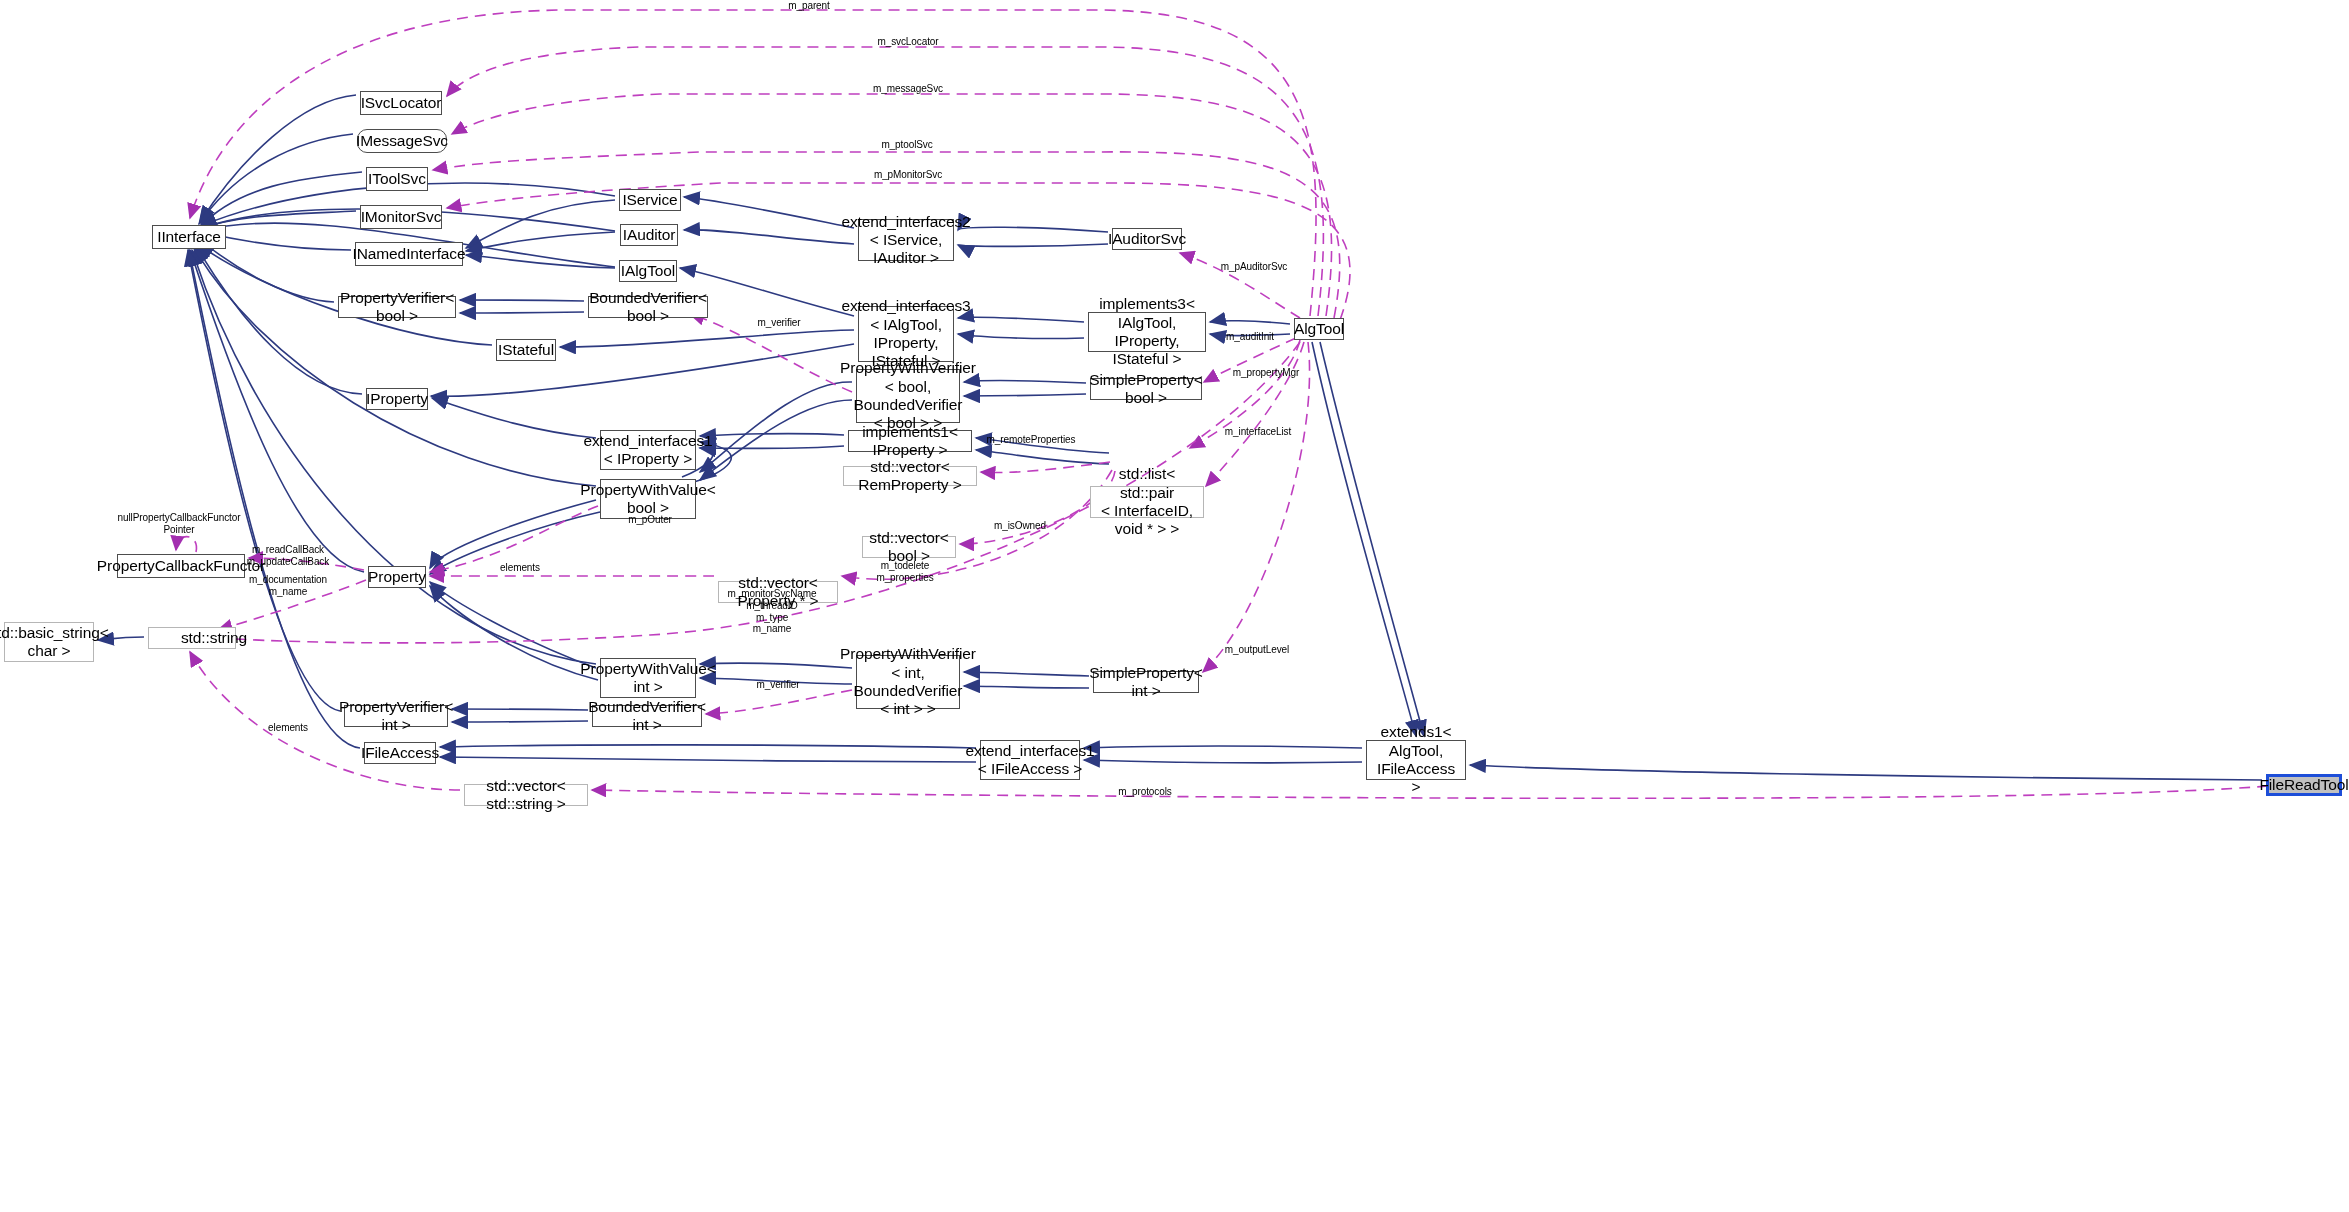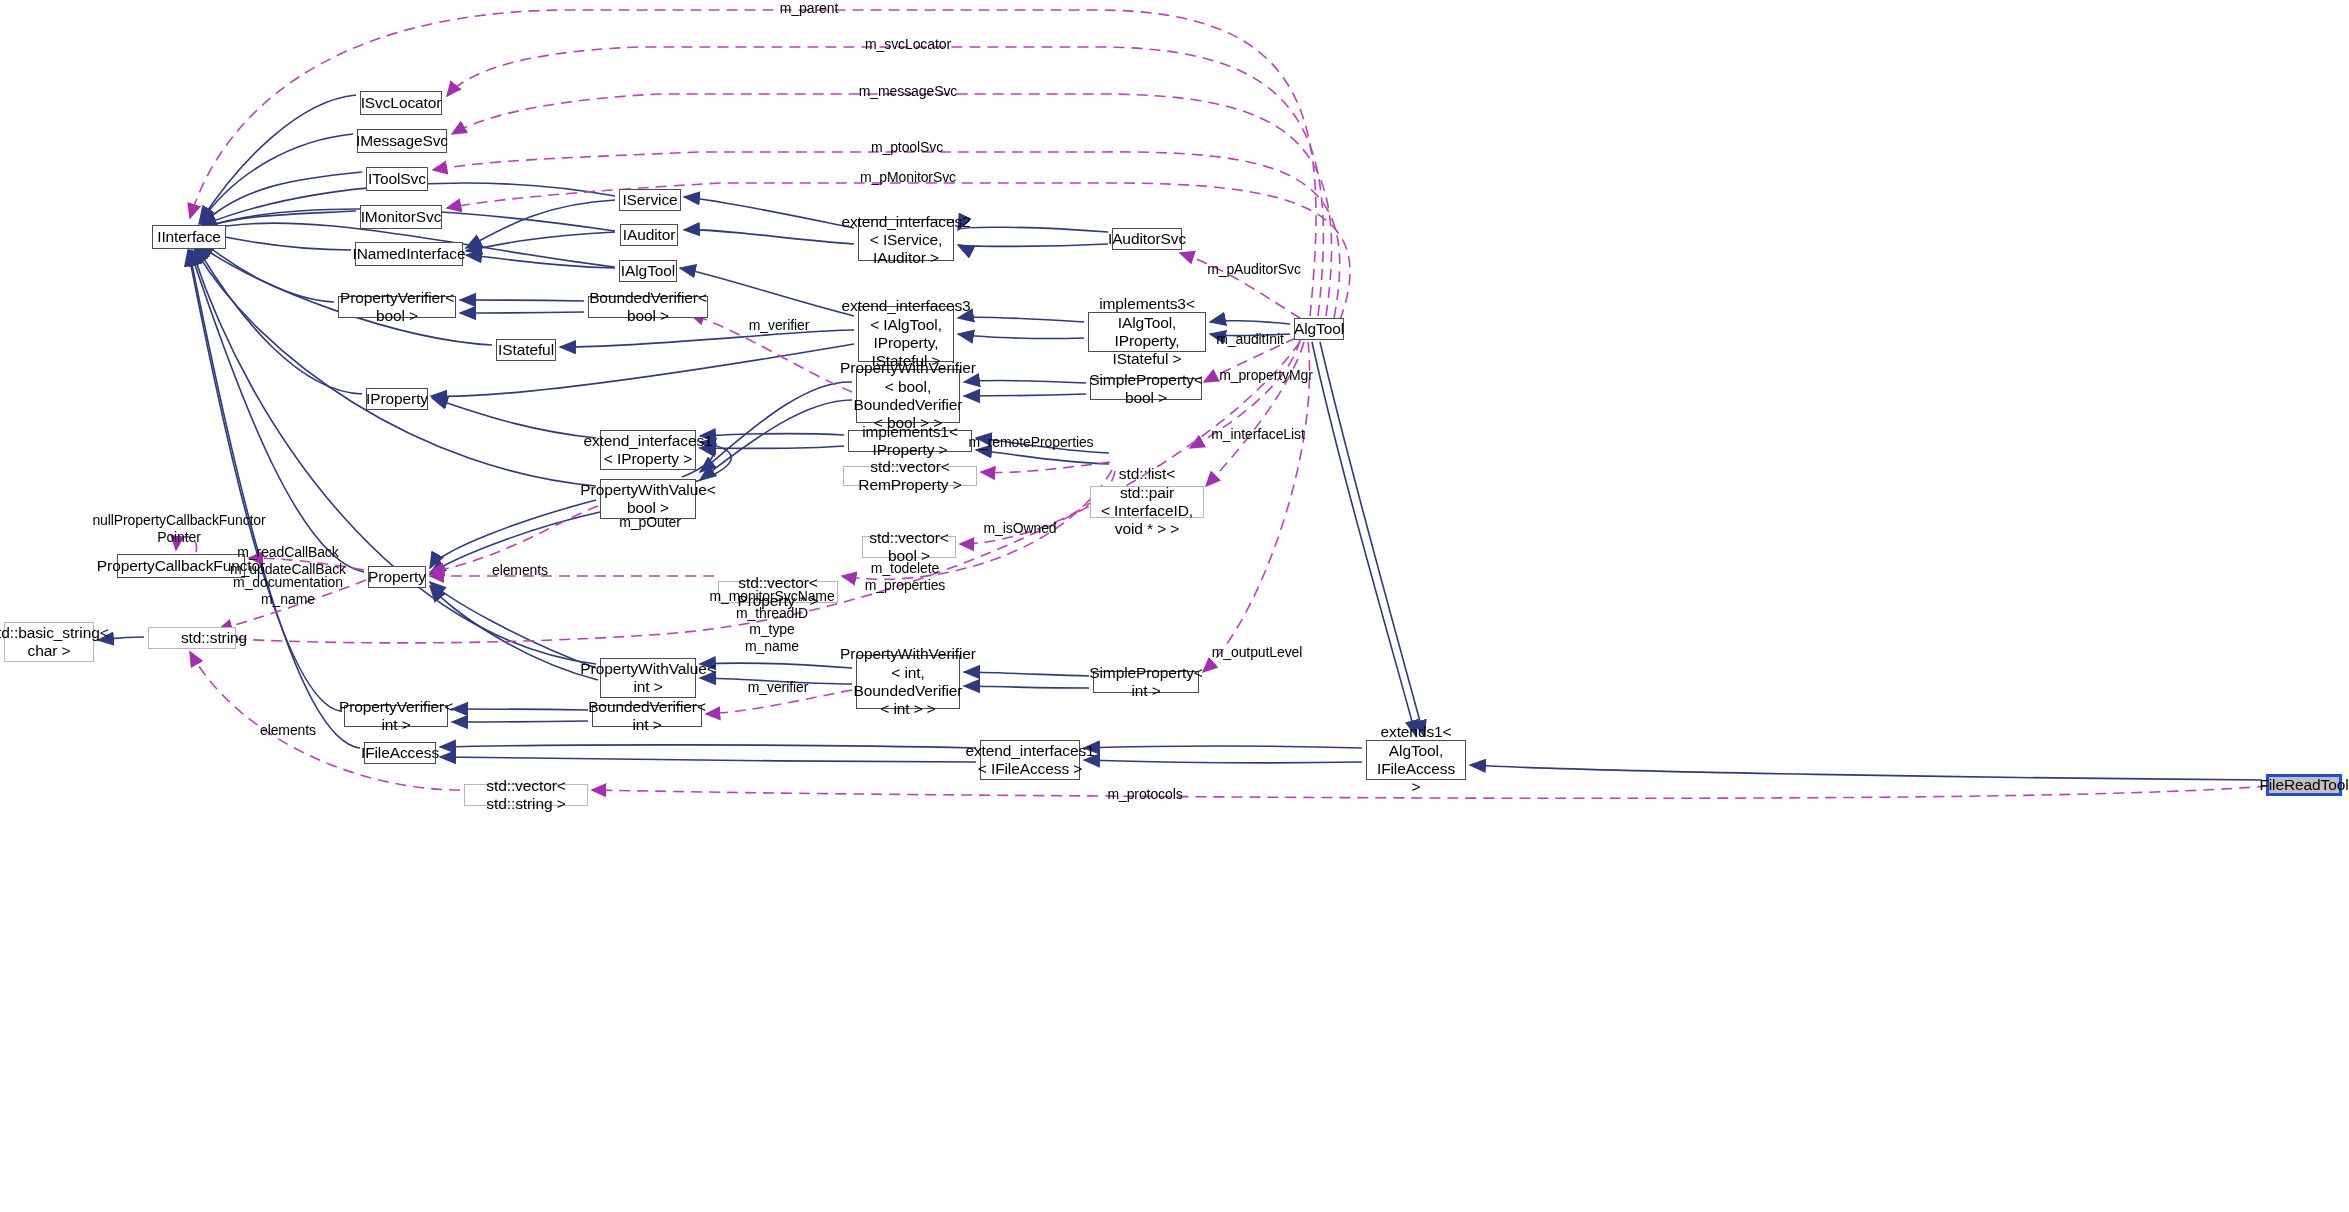--- a/index.html
+++ b/index.html
@@ -40,21 +40,21 @@
   }
   .node.light {
     border: 1px solid #b6b6b6;
   }
   .node.focus {
     background: #c0c0c0;
     border: 3px solid #1d4ed8;
   }
   .edge-label {
     position: absolute;
-    font-size: 14px;
+    font-size: 10px;
     line-height: 1.18;
     color: #000000;
     text-align: center;
     white-space: pre-line;
     letter-spacing: -0.1px;
     transform: translateX(-50%);
   }
 </style>
 </head>
 <body>
@@ -202,21 +202,21 @@
       <path d="M714,576 C620,576 500,576 430,576"></path>
 
       <path d="M2268,786 C2100,800 1600,800 1100,796 C800,794 700,792 592,790"></path>
 
       <path d="M460,790 C360,790 240,740 190,652"></path>
     </g>
   </svg>
 
   <div class="node" style="left:152px;top:225px;width:74px;height:24px;">IInterface</div>
   <div class="node" style="left:360px;top:91px;width:82px;height:24px;">ISvcLocator</div>
-  <div class="node" style="left:357px;top:129px;width:90px;height:24px;">IMessageSvc</div>
+  <div class="node" style="left:357px;top:129px;width:90px;height:24px;border-radius:10px;">IMessageSvc</div>
   <div class="node" style="left:366px;top:167px;width:62px;height:24px;">IToolSvc</div>
   <div class="node" style="left:360px;top:205px;width:82px;height:24px;">IMonitorSvc</div>
   <div class="node" style="left:355px;top:242px;width:108px;height:24px;">INamedInterface</div>
   <div class="node" style="left:619px;top:189px;width:62px;height:22px;">IService</div>
   <div class="node" style="left:620px;top:224px;width:58px;height:22px;">IAuditor</div>
   <div class="node" style="left:619px;top:260px;width:58px;height:22px;">IAlgTool</div>
   <div class="node" style="left:338px;top:296px;width:118px;height:22px;">PropertyVerifier&lt; bool &gt;</div>
   <div class="node" style="left:588px;top:296px;width:120px;height:22px;">BoundedVerifier&lt; bool &gt;</div>
   <div class="node" style="left:496px;top:339px;width:60px;height:22px;">IStateful</div>
   <div class="node" style="left:366px;top:388px;width:62px;height:22px;">IProperty</div>

